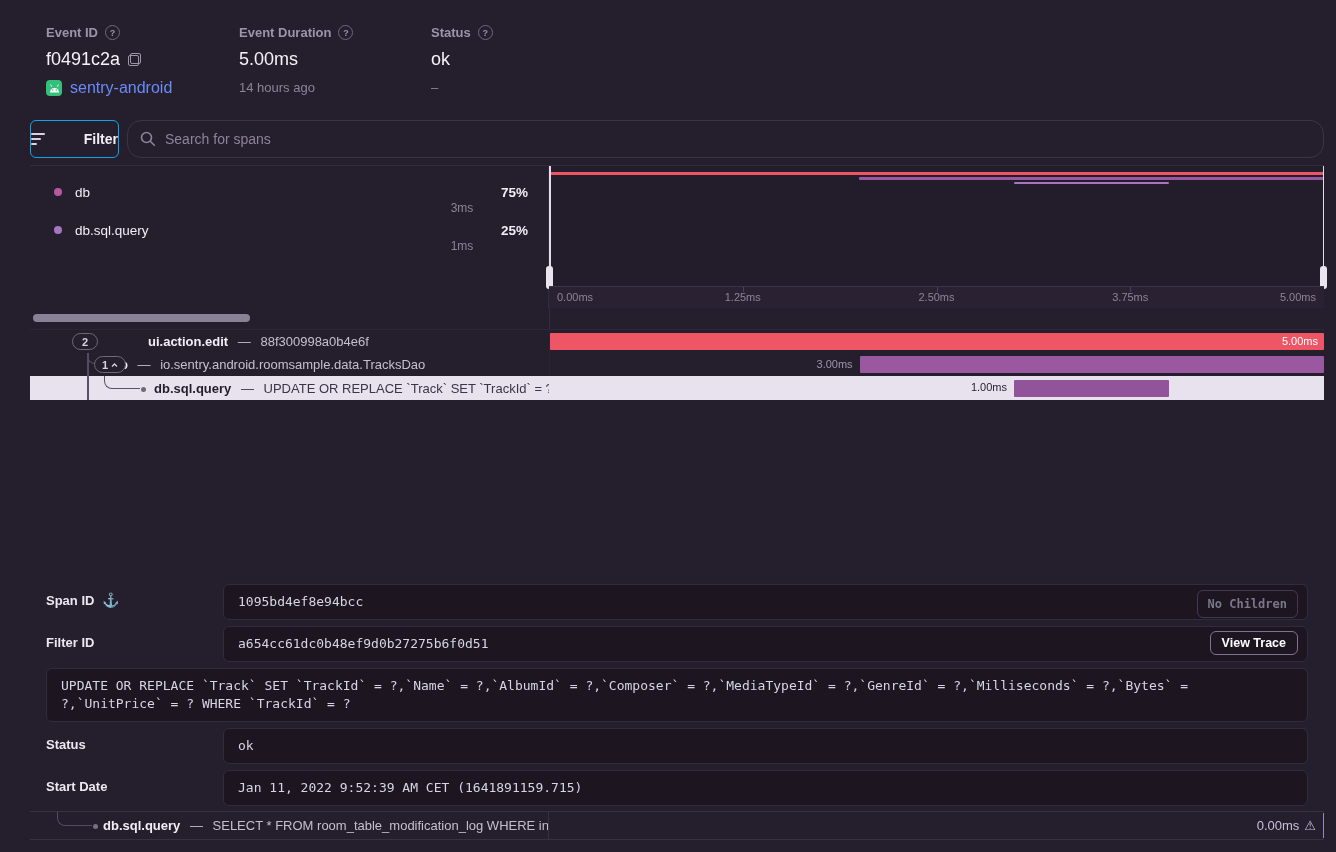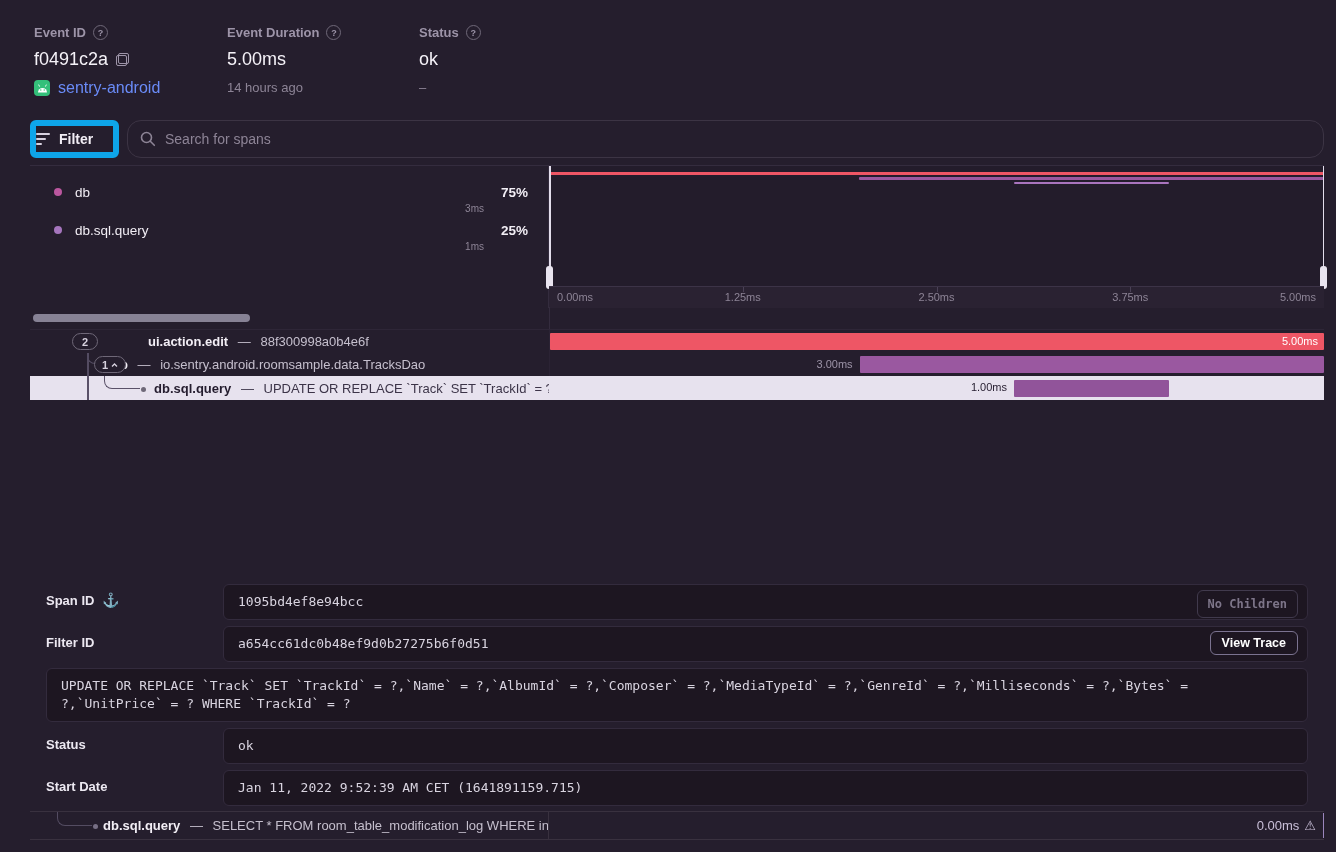--- a/index.html
+++ b/index.html
@@ -5,21 +5,21 @@
   * { margin:0; padding:0; box-sizing:border-box; }
   html,body { width:1336px; height:852px; }
   body {
     position:relative; overflow:hidden;
     background:#251e2d; color:#f2eef5;
     font-family:"Liberation Sans", sans-serif;
   }
   .mono { font-family:"DejaVu Sans Mono", monospace; }
 
   
-  .header { position:absolute; top:0; left:4px; right:0; height:112px; }
+  .header { position:absolute; top:0; left:16px; right:0; height:112px; }
   .hcol { position:absolute; top:0; }
   .hcol.c1 { left:30px; } .hcol.c2 { left:223px; } .hcol.c3 { left:415px; }
   .hlabel { margin-top:25px; display:flex; align-items:center; gap:7px;
             font-size:13px; font-weight:700; color:#9d94a8; }
   .help-icon { width:15px; height:15px; border:1.4px solid #6f6878; border-radius:50%;
                display:flex; align-items:center; justify-content:center;
                font-size:9px; font-weight:700; color:#9d94a8; }
   .hvalue { margin-top:9px; font-size:18px; color:#f5f2f8; display:flex; align-items:center; gap:8px; }
   .copy-icon { position:relative; width:13px; height:13px; display:inline-block; }
   .copy-icon::before { content:""; position:absolute; left:0; bottom:0; width:9px; height:9px;
@@ -27,42 +27,42 @@
   .copy-icon::after { content:""; position:absolute; right:0; top:0; width:9px; height:9px;
                border:1.4px solid #9d94a8; border-radius:2px; }
   .hsub { margin-top:10px; font-size:13px; color:#8d8496; }
   .project-row { margin-top:9px; display:flex; align-items:center; gap:8px; }
   .android-icon { width:16px; height:16px; border-radius:4px; background:#34c07a;
                   display:flex; align-items:center; justify-content:center; }
   .project-link { font-size:16px; color:#6a8bf7; text-decoration:none; }
 
   
   .toolbar { position:absolute; top:120px; left:30px; right:12px; height:38px; display:flex; gap:8px; }
-  .filter-btn { width:89px; height:38px; border:6px solid #0ea5e9; border-radius:6px;
-                background:transparent; display:flex; align-items:center; justify-content:flex-start;
+  .filter-btn { width:89px; height:38px; border:1px solid #0ea5e9; border-radius:6px;
+                background:transparent; display:flex; align-items:center; justify-content:space-between;
                 gap:9px; color:#f2eef5; font-size:14px; font-weight:700; cursor:pointer; }
   .filter-icon { display:inline-flex; flex-direction:column; gap:3px; }
   .filter-icon i { display:block; height:2px; border-radius:1px; background:#d8d2e0; }
   .filter-icon i:nth-child(1){width:14px;} .filter-icon i:nth-child(2){width:10px;} .filter-icon i:nth-child(3){width:6px;}
   .search-box { flex:1; height:38px; border:1px solid #3c3444; border-radius:14px;
                 display:flex; align-items:center; padding:0 12px; gap:9px; background:transparent; }
   .search-box input { flex:1; background:transparent; border:none; outline:none;
                 color:#e8e3ee; font-size:14px; font-family:"Liberation Sans",sans-serif; }
   .search-box input::placeholder { color:#8d8496; }
 
   
   .panel { position:absolute; top:165px; left:30px; width:1294px; height:675px; }
   .panel-top { position:absolute; top:0; left:0; right:0; height:142px;
                border-top:1px solid #342c3e; display:flex; }
   .legend-pane { width:519px; height:142px; border-right:1px solid #342c3e; position:relative; }
   .legend-row { display:flex; align-items:center; height:28px; margin-top:10px; padding:0 20px 0 24px; }
   .legend-row:first-child { margin-top:12px; }
   .legend-dot { width:8px; height:8px; border-radius:50%; margin-right:13px; }
   .legend-op { font-size:13.5px; color:#f2eef5; flex:1; }
-  .legend-dur { font-size:10px; color:#8d8496; width:44px; text-align:right;margin-top:32px; }
+  .legend-dur { font-size:12px; color:#8d8496; width:44px; text-align:center;margin-top:32px; }
   .legend-pct { font-size:13.5px; font-weight:700; color:#f2eef5; width:44px; text-align:right; }
 
   .minimap { position:absolute; left:519px; top:0; width:775px; height:142px; }
   .mm-chart { position:absolute; top:0; left:0; right:0; height:120px; background:#231c2b; }
   .mm-line { position:absolute; border-radius:1px; }
   .mm-line.l0 { top:6px;  height:3px; }
   .mm-line.l1 { top:11px; height:3px; }
   .mm-line.l2 { top:16px; height:2px; }
   .mm-edge { position:absolute; top:0; bottom:-2px; width:1.5px; background:#e3ddeb; }
   .mm-edge.left { left:0; } .mm-edge.right { right:0; }

